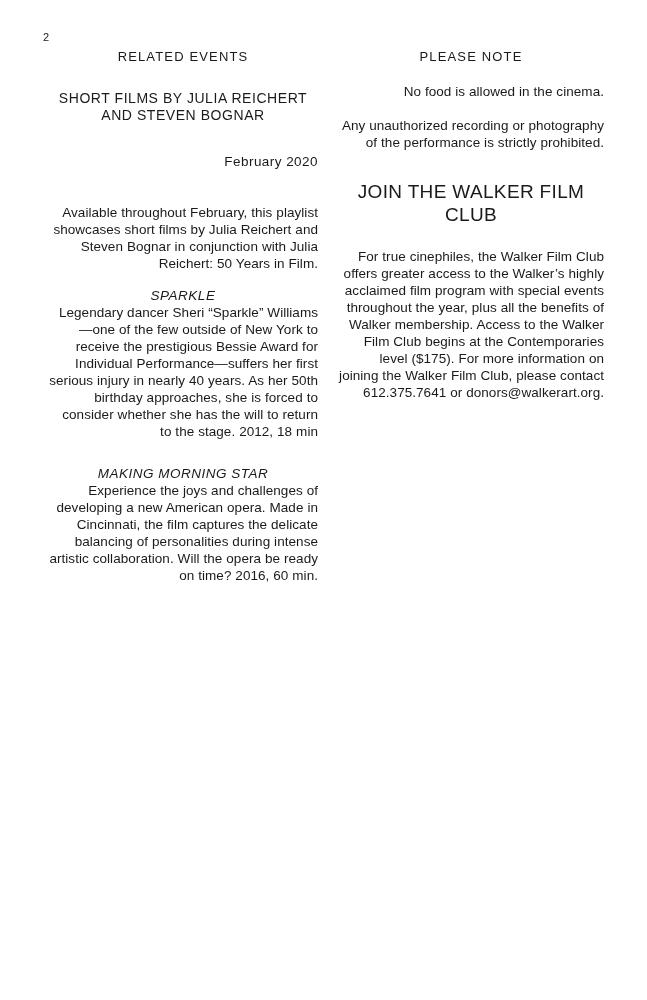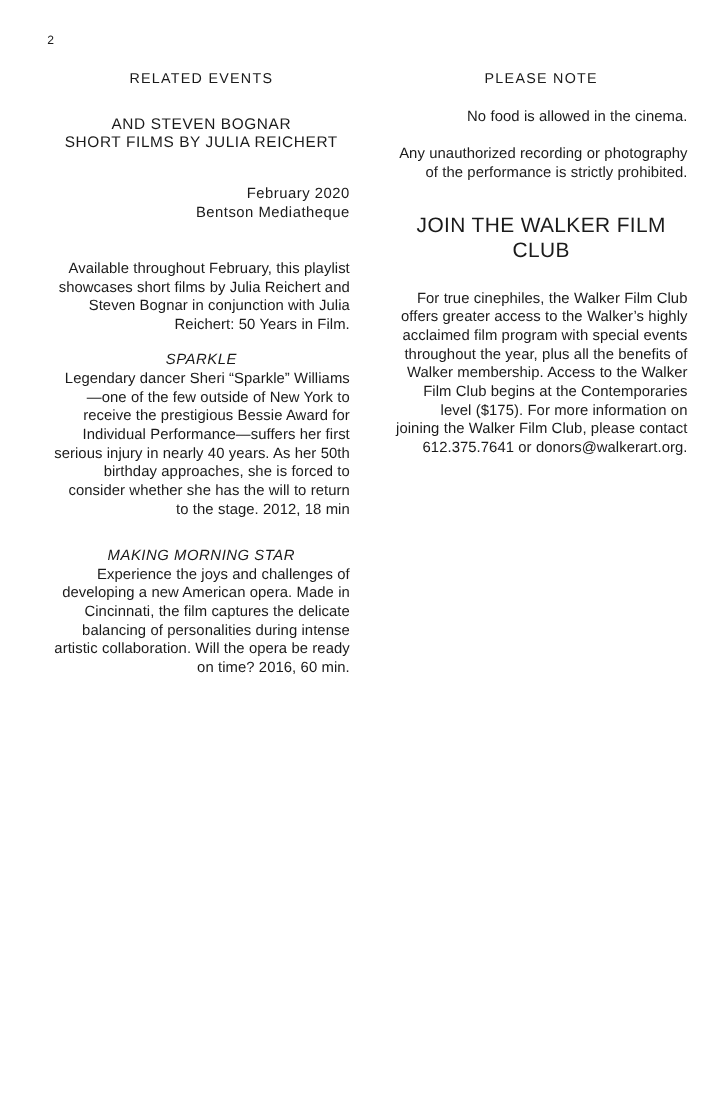--- a/index.html
+++ b/index.html
@@ -27,30 +27,29 @@
     top: 31px;
     font-size: 11px;
     line-height: 13px;
     letter-spacing: 0.2px;
     color: #1a1a1a;
   }
 
   
   .col {
     position: absolute;
-    top: 62px;
+    top: 48px;
   }
   .col-left {
     left: 48px;
     width: 270px;
   }
   .col-right {
     left: 338px;
     width: 266px;
-    margin-left: 21px;
   }
 
   
   .section-head {
     text-align: center;
     font-size: 13px;
     line-height: 17px;
     letter-spacing: 1.15px;
     font-weight: 400;
     margin: 0;
@@ -115,27 +114,26 @@
 <div class="page">
 
   <div class="page-number">2</div>
 
   <div class="col col-left">
 
     <div class="section-head">RELATED EVENTS</div>
 
     <div class="gap-3"></div>
 
+    <div class="event-title">SHORT FILMS BY JULIA REICHERT</div>
     <div class="event-title">AND STEVEN BOGNAR</div>
-    <div class="event-title">SHORT FILMS BY JULIA REICHERT</div>
 
     <div class="gap-4"></div>
 
     <div class="event-meta">February 2020</div>
-    <div class="event-meta">Bentson Mediatheque</div>
 
     <div class="gap-5"></div>
 
     <div class="body-text">Available throughout February, this playlist showcases short films by Julia Reichert and Steven Bognar in conjunction with Julia Reichert: 50 Years in Film.</div>
 
     <div class="gap-6"></div>
 
     <div class="film-title">SPARKLE</div>
     <div class="body-text">Legendary dancer Sheri “Sparkle” Williams—one of the few outside of New York to receive the prestigious Bessie Award for Individual Performance—suffers her first serious injury in nearly 40 years. As her 50th birthday approaches, she is forced to consider whether she has the will to return to the stage. 2012, 18 min</div>
 

